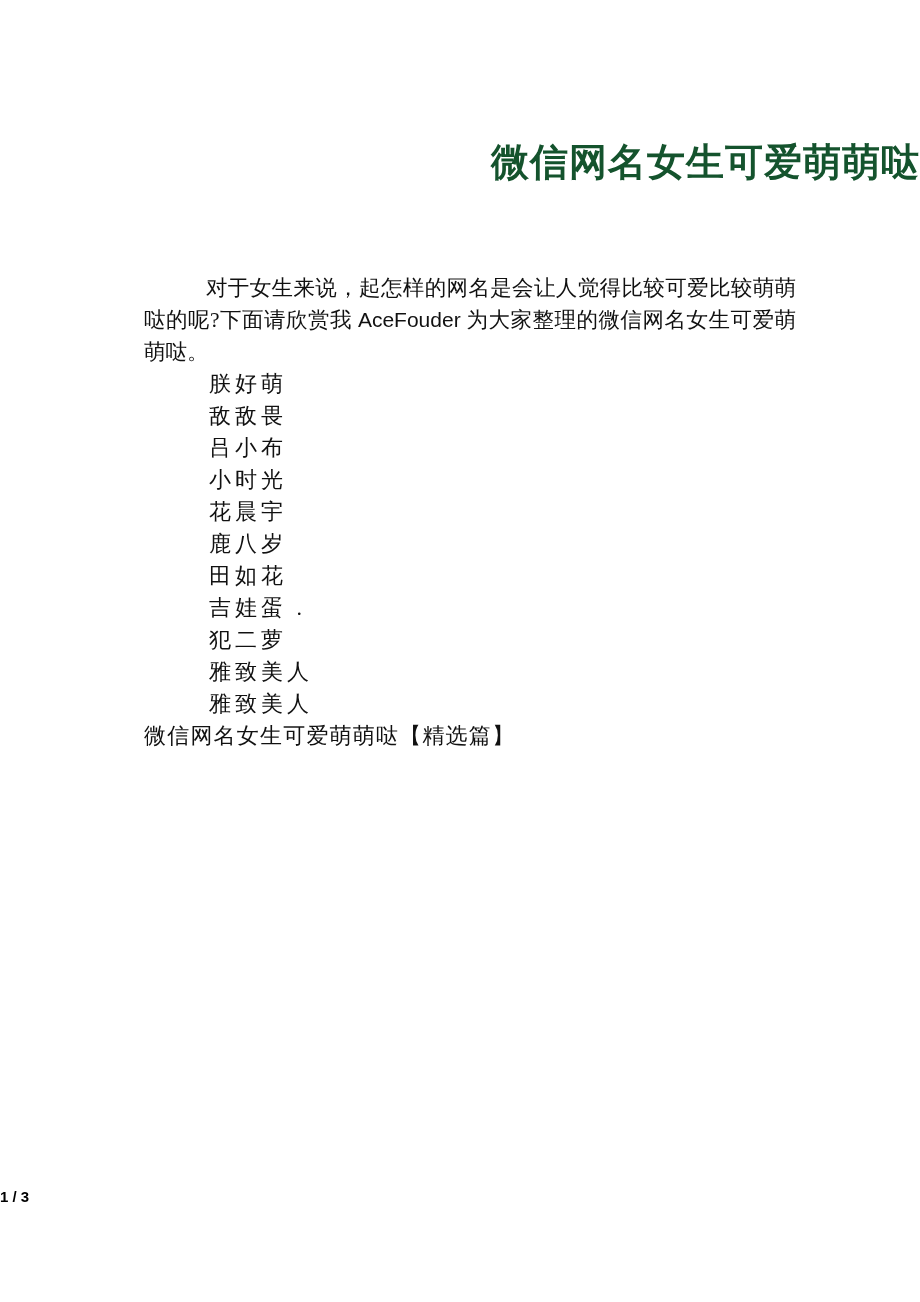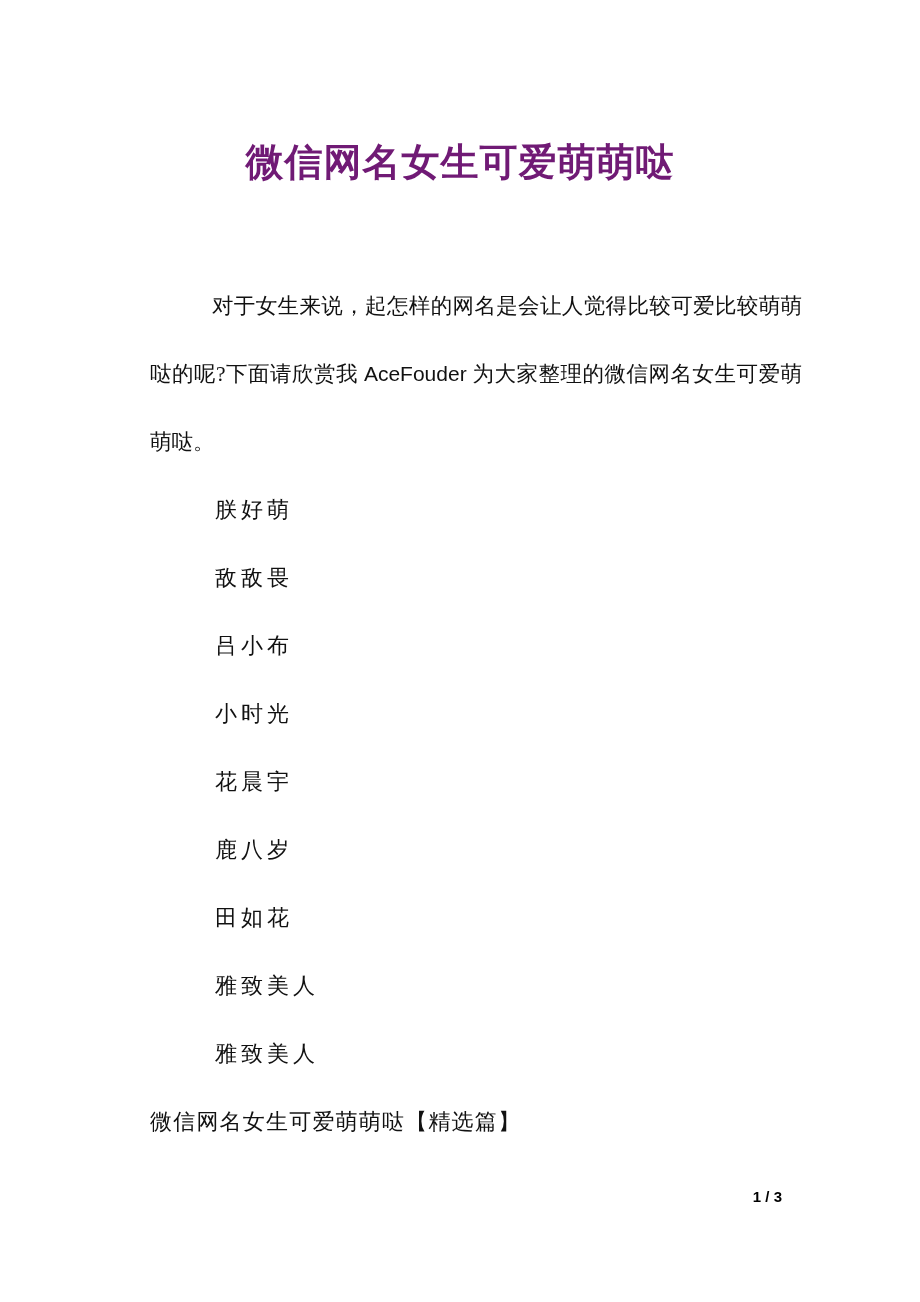--- a/index.html
+++ b/index.html
@@ -25,23 +25,23 @@
     text-align: center;
     font-size: 38px;
     font-weight: bold;
     letter-spacing: 1px;
     line-height: 48px;
     font-family: "Liberation Serif", "DejaVu Serif", serif;
   }
   .content {
     position: absolute;
     top: 272px;
-    left: 150px;
+    left: 144px;
     width: 652px;
-    line-height: 68px;
+    line-height: 32px;
     font-size: 22px;
   }
   .para {
     margin: 0;
     text-align: justify;
     text-indent: 62px;
     font-size: 21.5px;
     letter-spacing: 0;
   }
   .para .latin {
@@ -53,48 +53,49 @@
   }
   .item {
     padding-left: 65px;
     letter-spacing: 4px;
   }
   .footer {
     position: absolute;
     top: 1186px;
     left: 0;
     right: 138px;
-    text-align: right;
     font-size: 15px;
     font-weight: bold;
     line-height: 22px;
     color: #000000;
     font-family: "Liberation Sans", "DejaVu Sans", sans-serif;
   }
 </style>
 </head>
 <body>
 
 <div class="page" style="background: rgb(255, 255, 255);">
 
-  <h1 class="title" style="color: #701a75;">微信网名女生可爱萌萌哒</h1>
+  <h1 class="title" style="color: #14532d; text-align: right;">微信网名女生可爱萌萌哒</h1>
 
   <div class="content">
 
     <p class="para"><span>对于女生来说，起怎样的网名是会让人觉得比较可爱比较萌萌哒的呢?下面请欣赏我 </span><span class="latin">AceFouder</span><span> 为大家整理的微信网名女生可爱萌萌哒。</span></p>
 
 
     <div id="items-0">
         <div class="item">朕好萌</div>
         <div class="item">敌敌畏</div>
         <div class="item">吕小布</div>
         <div class="item">小时光</div>
         <div class="item">花晨宇</div>
         <div class="item">鹿八岁</div>
         <div class="item">田如花</div>
+        <div class="item">吉娃蛋 .</div>
+        <div class="item">犯二萝</div>
         <div class="item">雅致美人</div>
         <div class="item">雅致美人</div>
       </div>
 
     <div class="heading">微信网名女生可爱萌萌哒【精选篇】</div>
 
     <div id="items-1"></div>
 
   </div>
 

